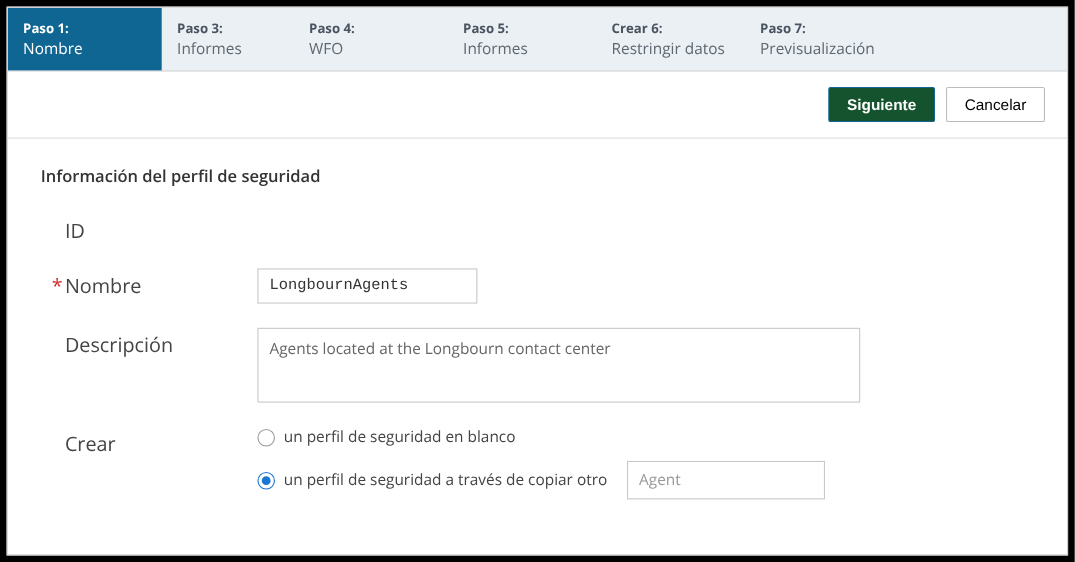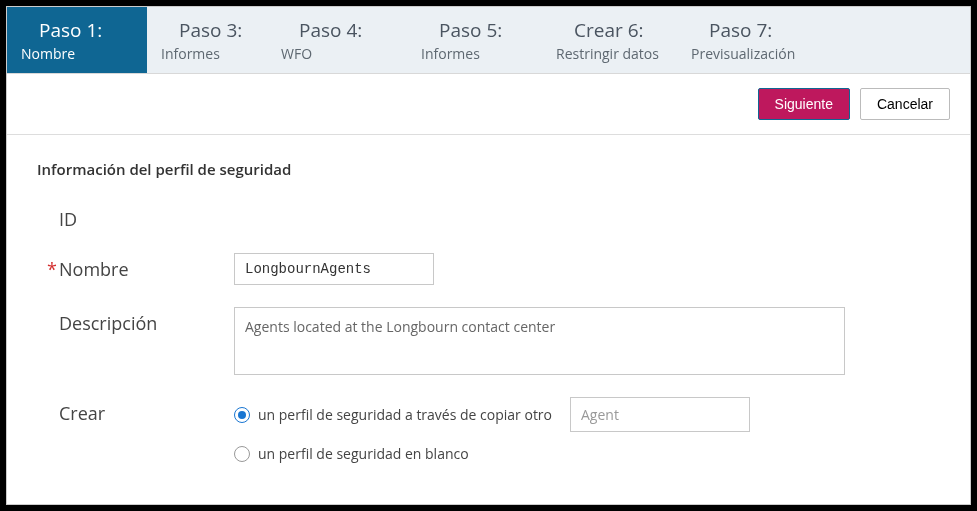--- a/index.html
+++ b/index.html
@@ -32,25 +32,24 @@
       flex-shrink: 0;
     }
     .step.w120 { width: 120px; }
     .step.w135 { width: 135px; }
     .step.w140 { width: 140px; }
     .step.active {
       background: #0f6693;
       color: #fff;
     }
     .step-title {
-      font-weight: 400;
+      font-weight: 700;
       color: #4a5460;
       margin-bottom: 2px;
-      font-size: 19px;
-      margin-left: 18px;
+      font-size: 12px;
     }
     .step.active .step-title {
       color: #fff;
     }
     .step-sub {
       color: #5e6871;
       font-size: 14px;
       line-height: 1.3;
     }
     .step.active .step-sub {
@@ -65,24 +64,24 @@
     }
     .btn {
       padding: 7px 16px;
       border: 1px solid #bbb;
       border-radius: 2px;
       font-size: 14px;
       cursor: pointer;
       background: #fff;
     }
     .btn-primary {
-      background: #be185d;
+      background: #14532d;
       color: #fff;
       border-color: #0f6693;
-      font-weight: 400;
+      font-weight: 700;
     }
     .section {
       padding: 24px 30px;
     }
     .section-title {
       font-weight: 600;
       font-size: 15px;
       color: #333;
       margin-bottom: 24px;
     }
@@ -112,21 +111,21 @@
       padding: 7px 10px;
       font-size: 14px;
       width: 200px;
       color: #333;
       font-family: Liberation Mono, monospace;
     }
     .textarea {
       border: 1px solid #c8c8c8;
       padding: 9px 10px;
       font-size: 14px;
-      width: 611px;
+      width: 548px;
       height: 68px;
       resize: none;
       color: #666;
       font-family: inherit;
     }
     .radio-group {
       display: flex;
       flex-direction: column;
       gap: 12px;
     }
@@ -220,25 +219,25 @@
 
     <div class="form-row">
       <div class="form-label">Descripción</div>
       <textarea class="textarea" style="">Agents located at the Longbourn contact center</textarea>
     </div>
 
     <div class="form-row">
       <div class="form-label">Crear</div>
       <div class="radio-group">
         <div class="radio-item">
+          <span class="radio"></span>
+          <span class="radio-label">un perfil de seguridad en blanco</span>
+        </div>
+        <div class="radio-item">
           <span class="radio checked"></span>
           <span class="radio-label">un perfil de seguridad a través de copiar otro</span>
           <div class="select-box">Agent</div>
         </div>
-        <div class="radio-item">
-          <span class="radio"></span>
-          <span class="radio-label">un perfil de seguridad en blanco</span>
-        </div>
       </div>
     </div>
   </div>
 
 </div>
 
 </body></html>

